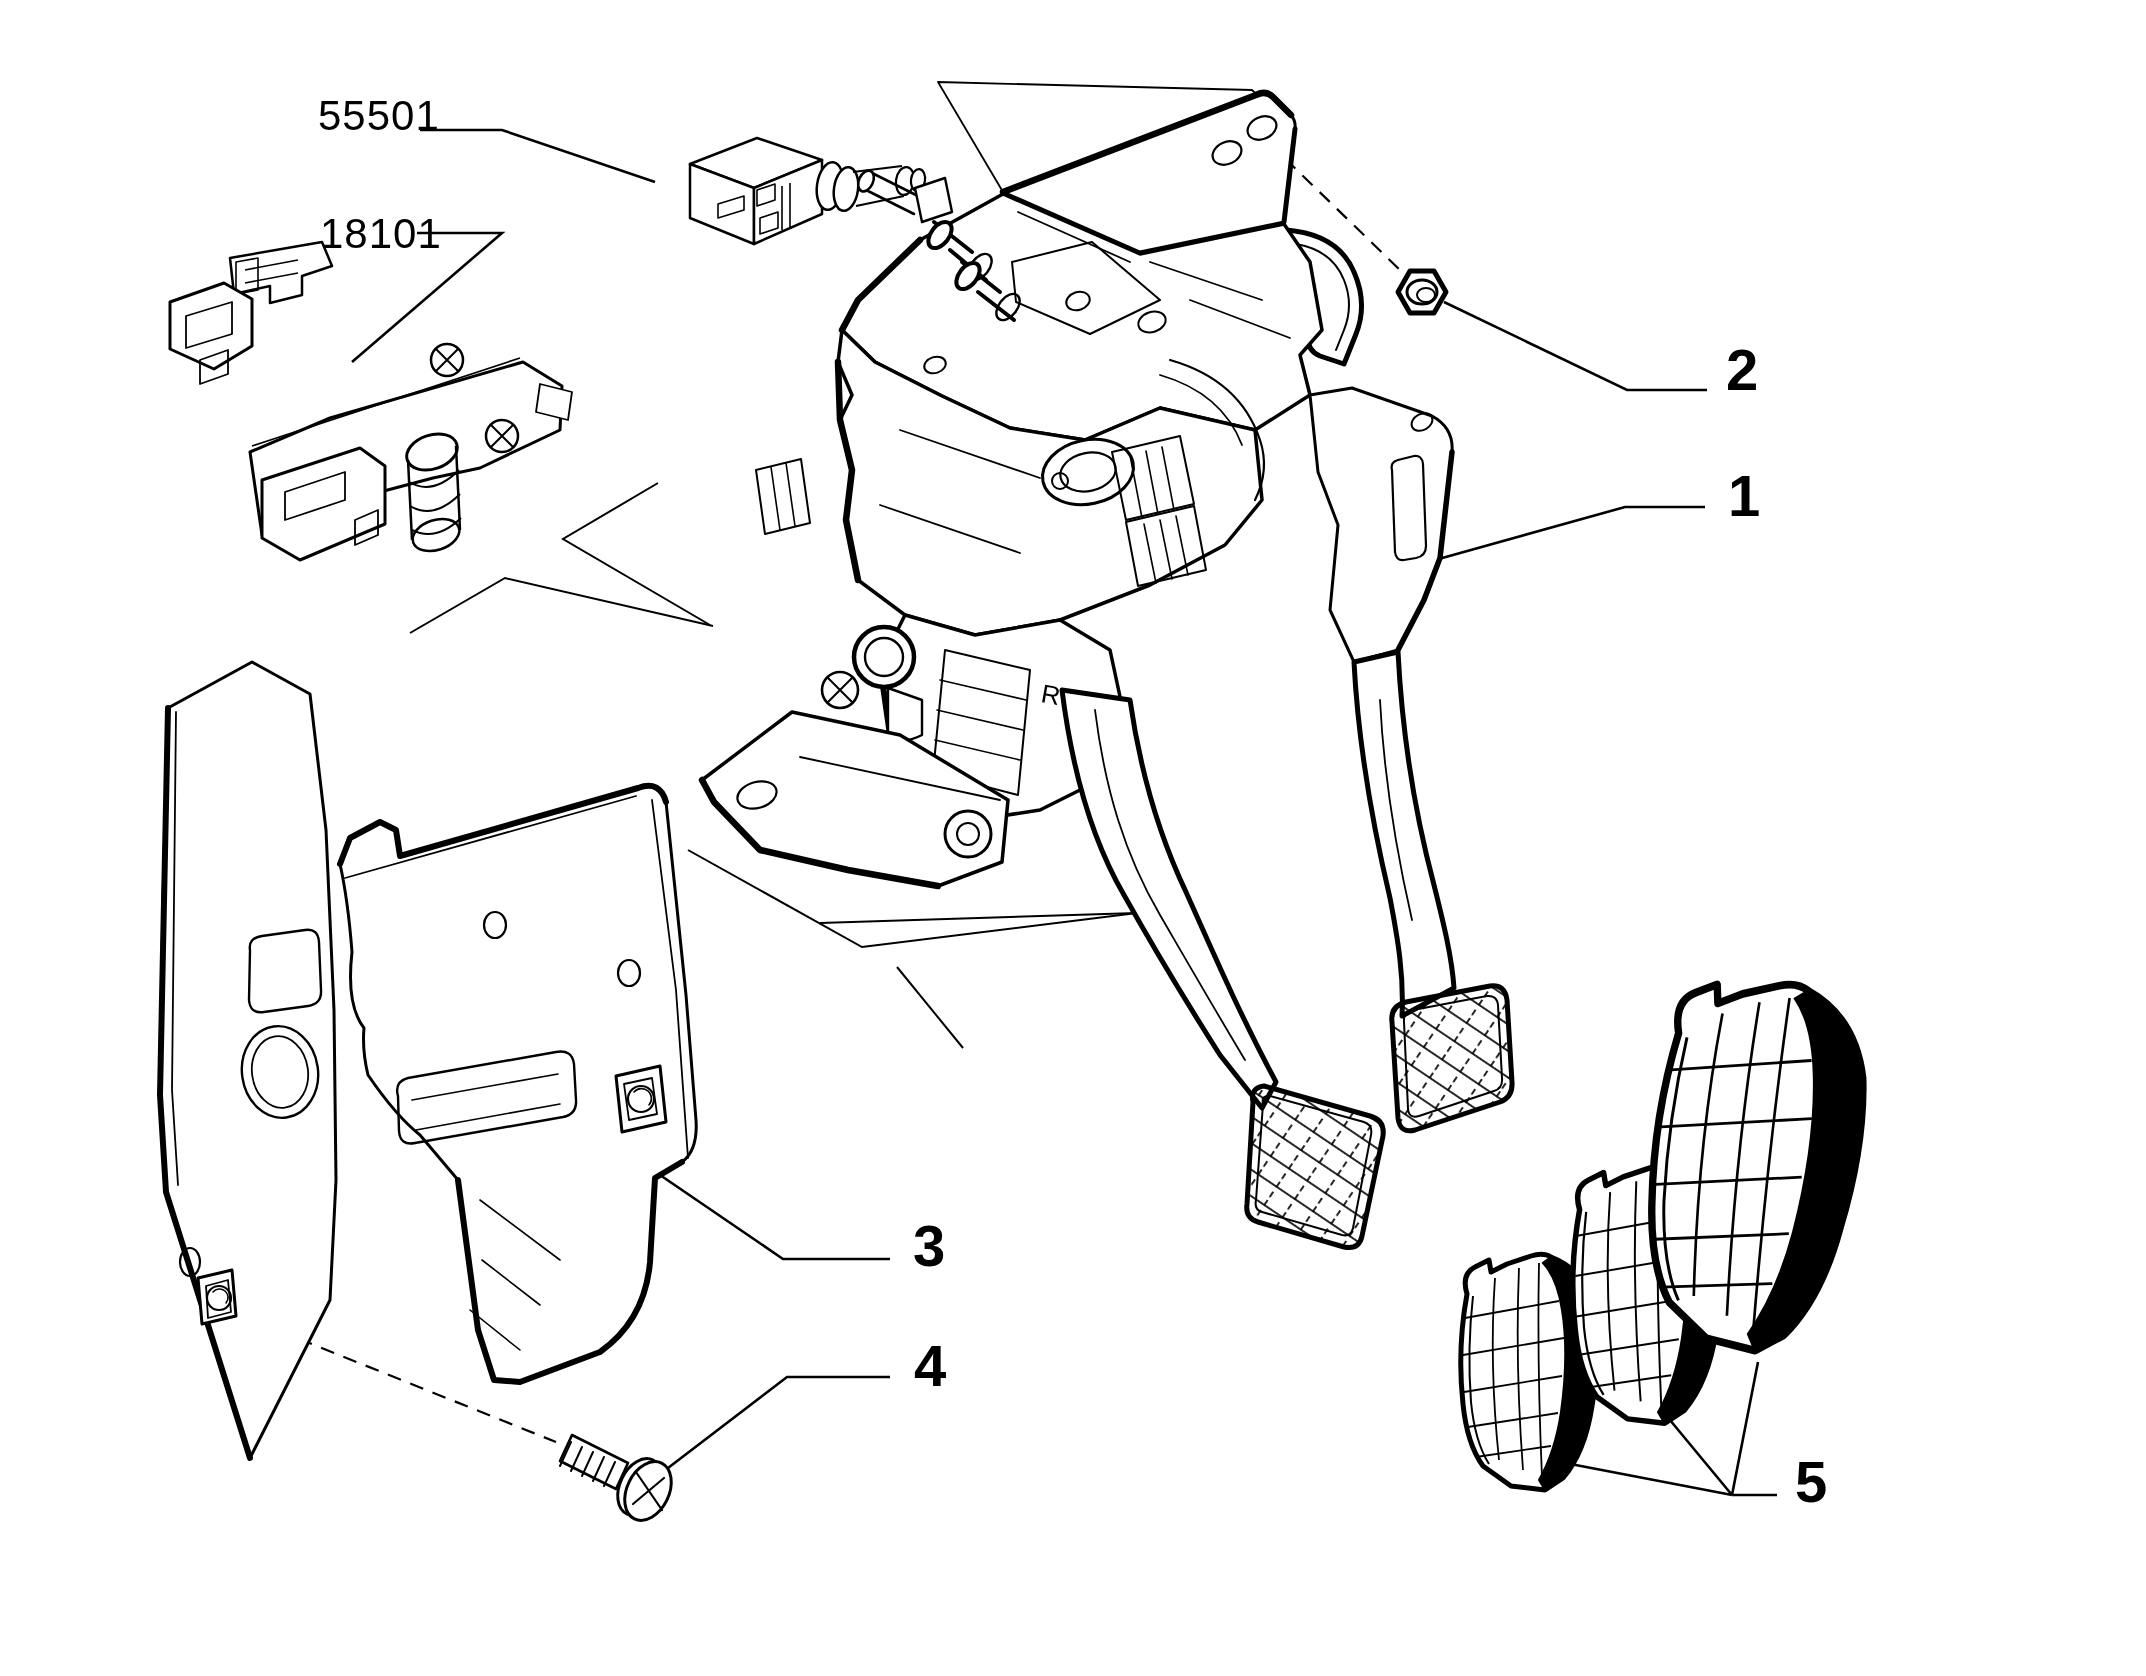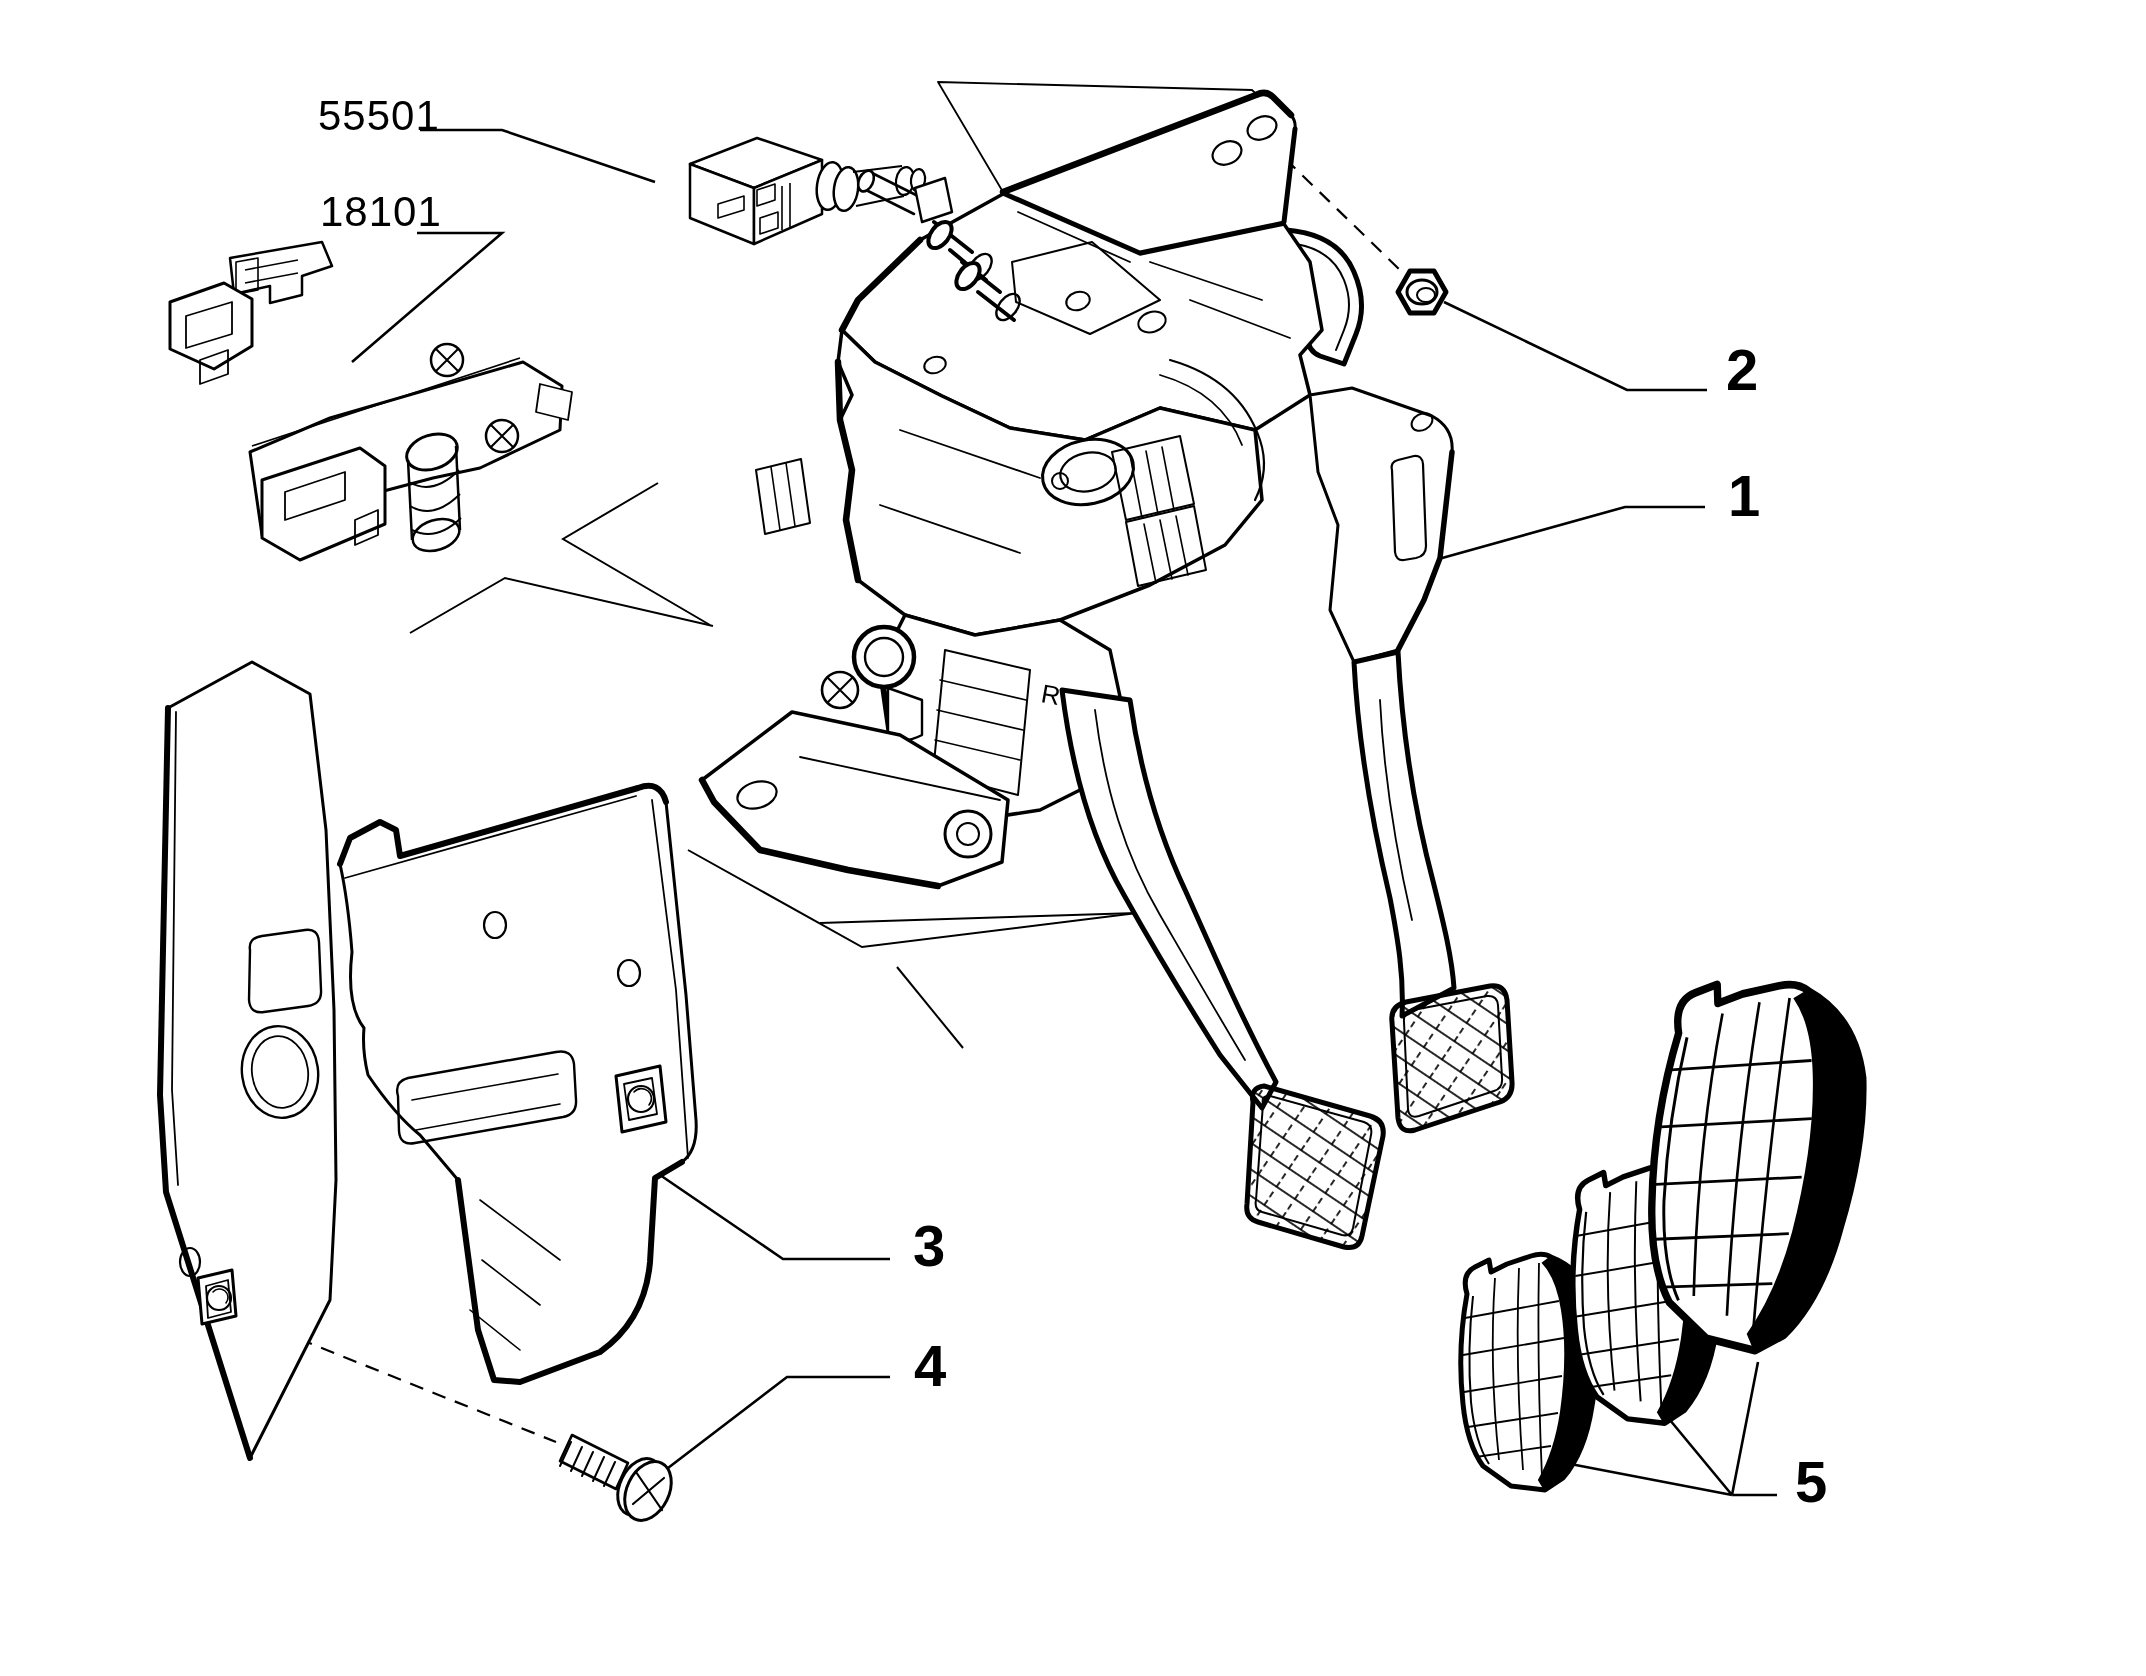--- a/index.html
+++ b/index.html
@@ -221,20 +221,20 @@
   </g>
 
   <g>
     <use href="#cover" transform="translate(1449,1254)"></use>
     <use href="#cover" transform="translate(1560,1166) scale(1.09)"></use>
     <use href="#cover" transform="translate(1660,968) rotate(7) scale(1.47,1.56)"></use>
   </g>
 </svg>
 
 <div class="pn" style="left:318px;top:92px">55501</div>
-<div class="pn" style="left:320px;top:188px">18101</div>
+<div class="pn" style="left:320px;top:210px">18101</div>
 <div class="callout" style="left:1728px;top:462px">1</div>
 <div class="callout" style="left:1726px;top:336px">2</div>
 <div class="callout" style="left:913px;top:1212px">3</div>
 <div class="callout" style="left:914px;top:1332px">4</div>
 <div class="callout" style="left:1795px;top:1448px">5</div>
 
 </div>
 
 </body></html>

